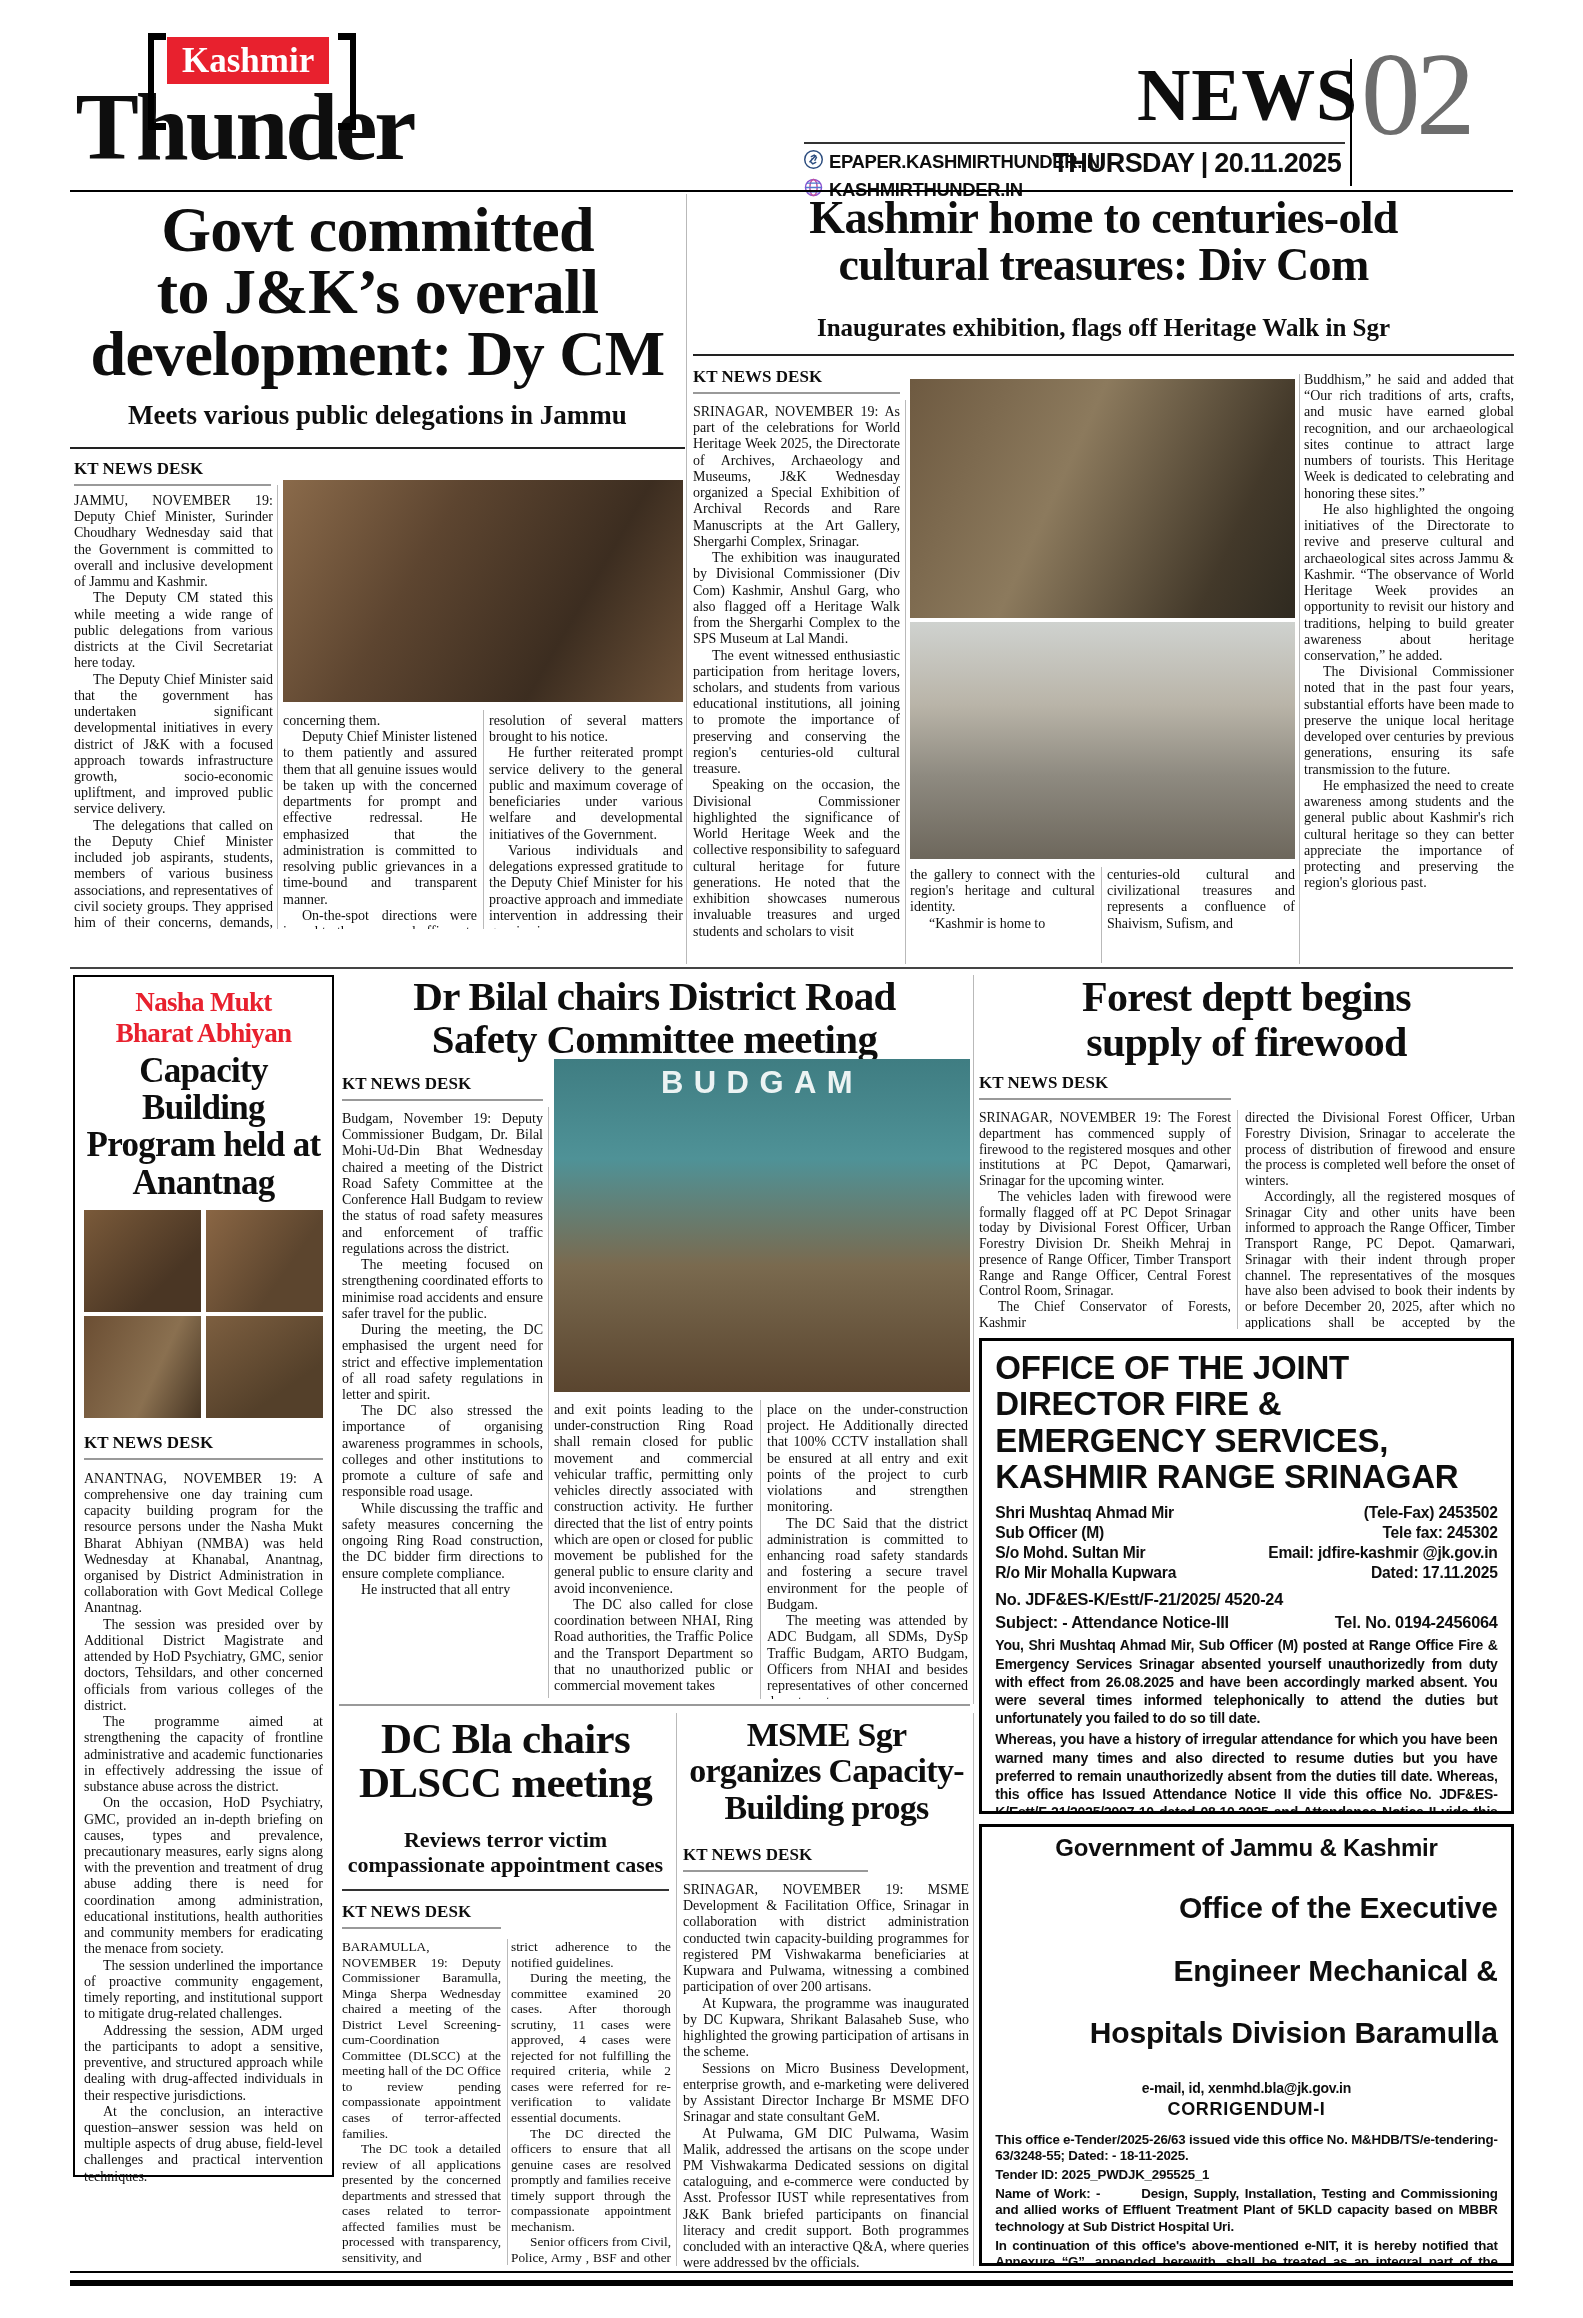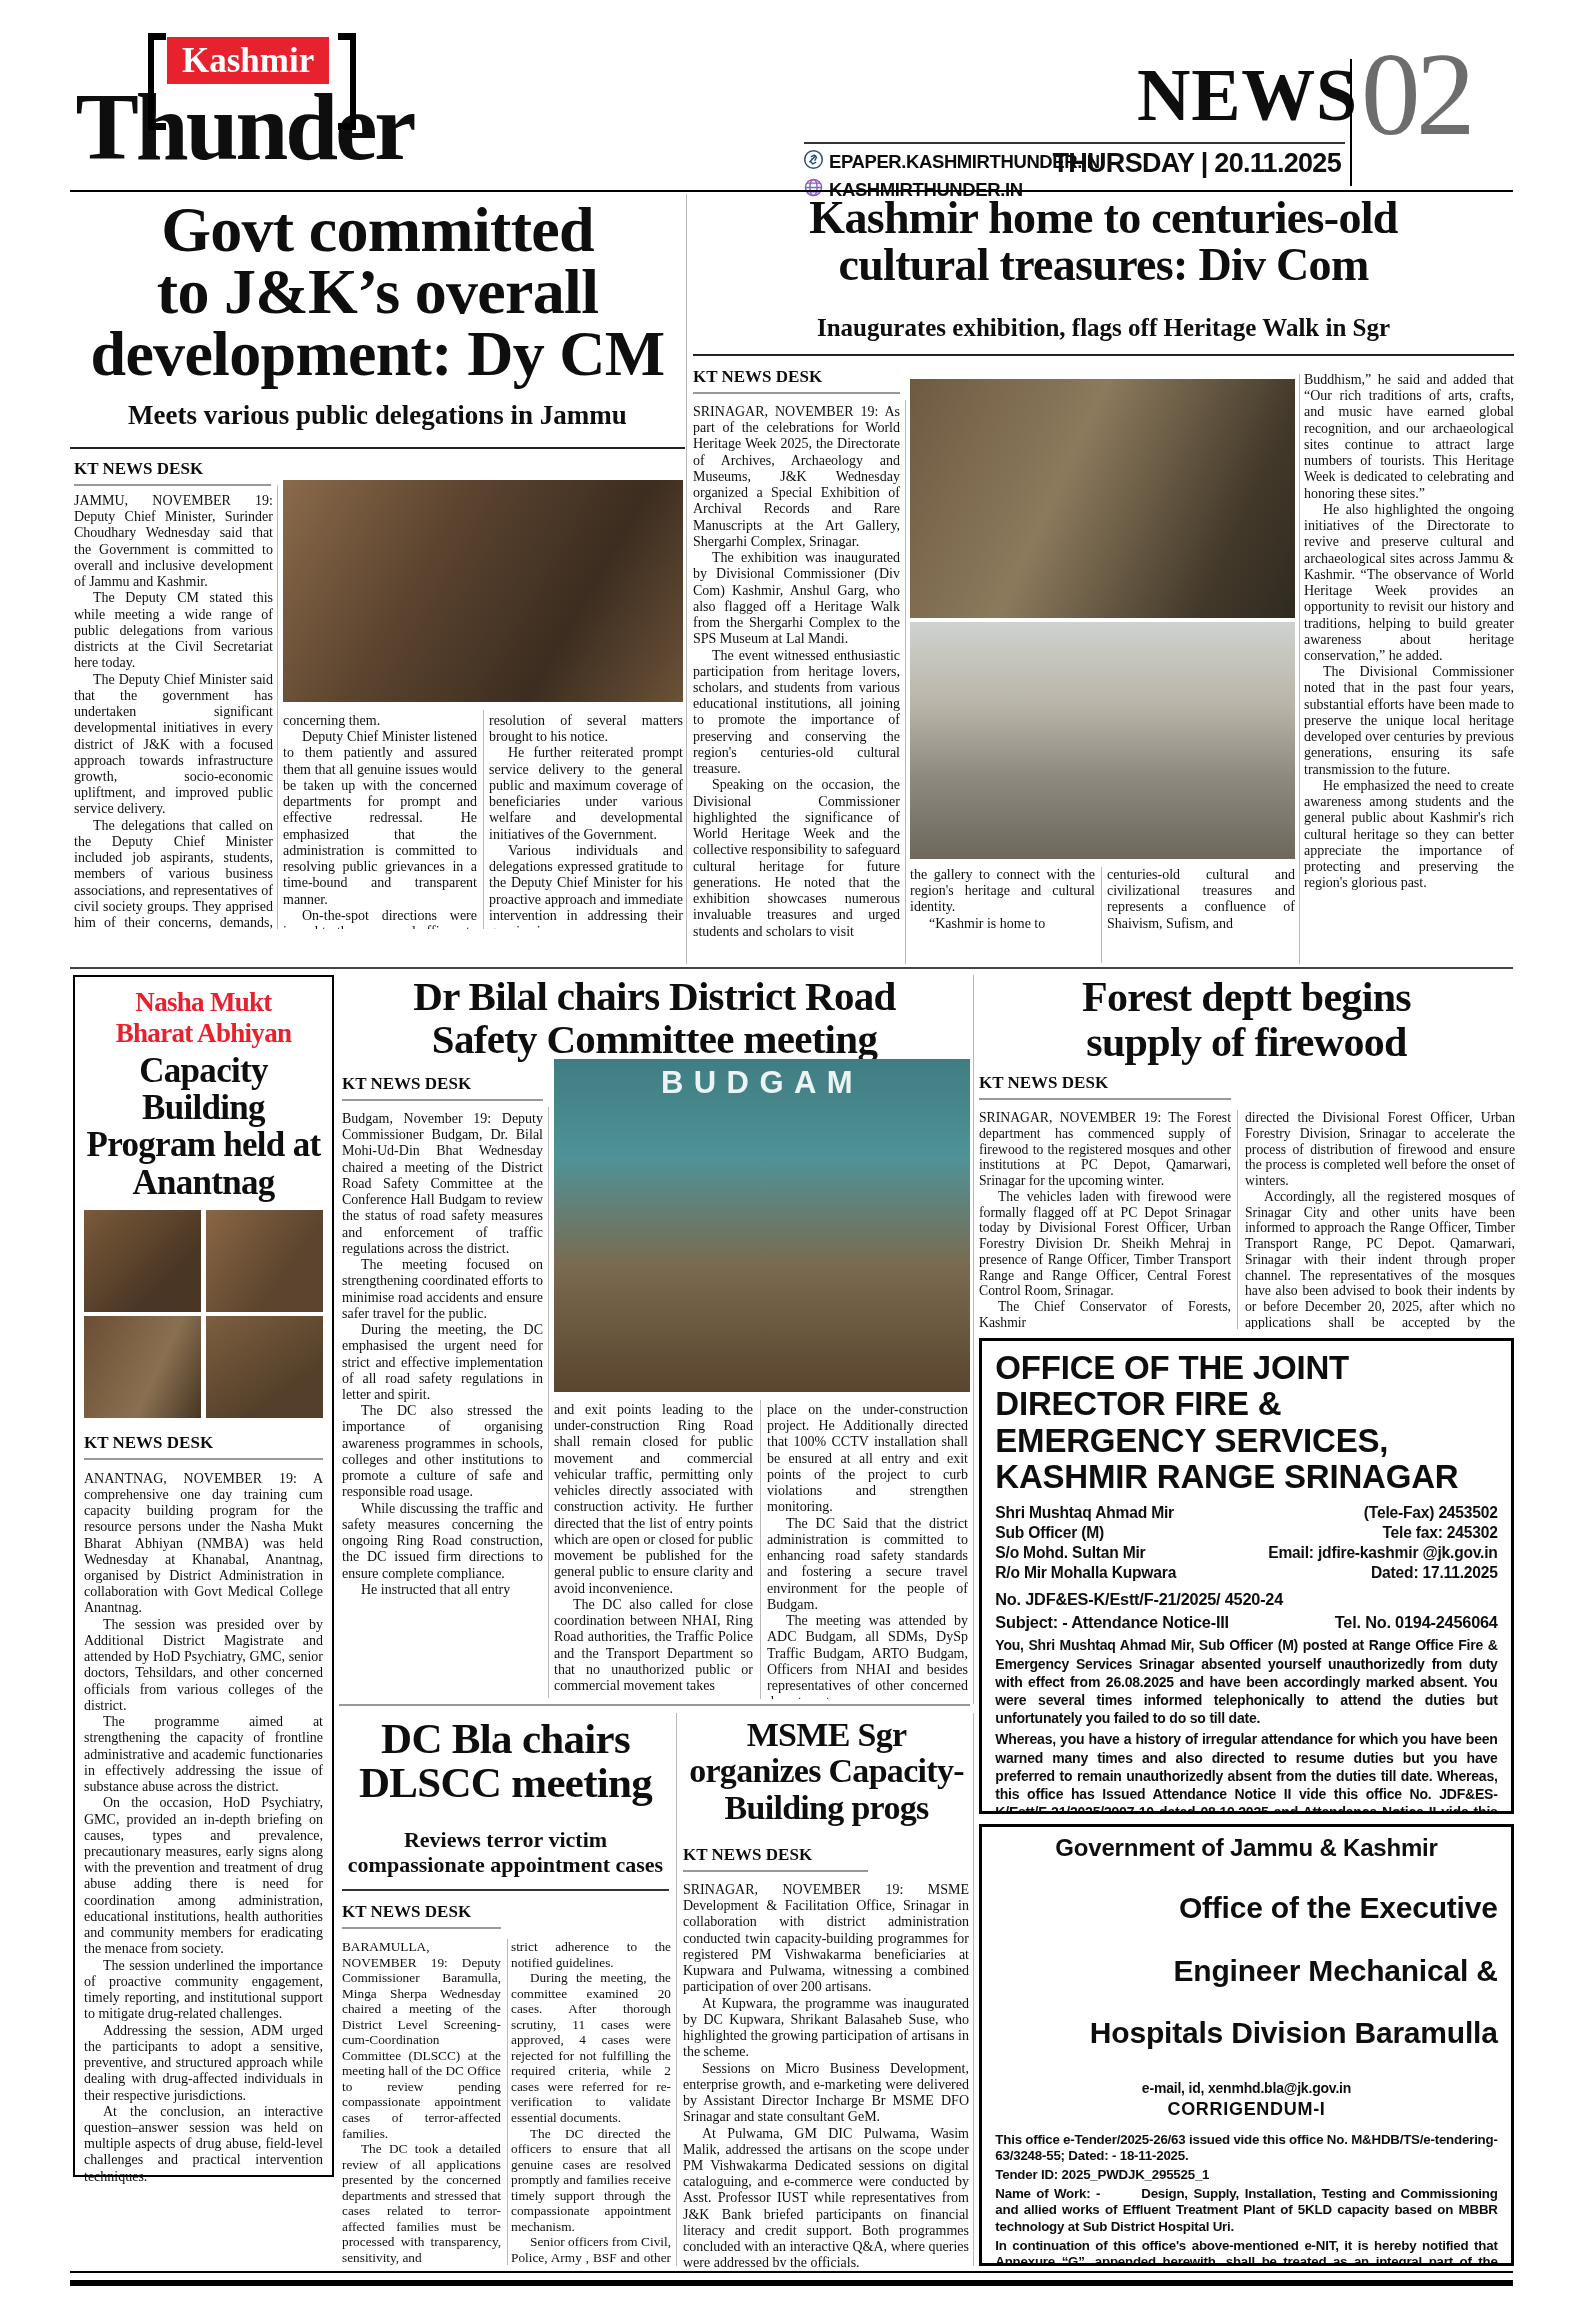--- a/index.html
+++ b/index.html
@@ -202,21 +202,21 @@
     </div>
   <div class="abs byline" style="left:342px;top:1074px;width:201px;">KT NEWS DESK</div>
   <div class="abs photo ph-budgam" style="left:554px;top:1059px;width:416px;height:333px;">
     <div class="watermark sans">BUDGAM</div>
   </div>
   <div class="abs col body-text" style="left:342px;top:1111px;width:201px;height:587px;">
       <p>Budgam, November 19: Deputy Commissioner Budgam, Dr. Bilal Mohi-Ud-Din Bhat Wednesday chaired a meeting of the District Road Safety Committee at the Conference Hall Budgam to review the status of road safety measures and enforcement of traffic regulations across the district.</p>
       <p>The meeting focused on strengthening coordinated efforts to minimise road accidents and ensure safer travel for the public.</p>
       <p>During the meeting, the DC emphasised the urgent need for strict and effective implementation of all road safety regulations in letter and spirit.</p>
       <p>The DC also stressed the importance of organising awareness programmes in schools, colleges and other institutions to promote a culture of safe and responsible road usage.</p>
-      <p>While discussing the traffic and safety measures concerning the ongoing Ring Road construction, the DC issued firm directions to ensure complete compliance.</p>
+      <p>While discussing the traffic and safety measures concerning the ongoing Ring Road construction, the DC bidder firm directions to ensure complete compliance.</p>
       <p>He instructed that all entry</p>
     </div>
   <div class="abs col body-text" style="left:554px;top:1402px;width:199px;height:297px;">
       <p>and exit points leading to the under-construction Ring Road shall remain closed for public movement and commercial vehicular traffic, permitting only vehicles directly associated with construction activity. He further directed that the list of entry points which are open or closed for public movement be published for the general public to ensure clarity and avoid inconvenience.</p>
       <p>The DC  also called for close coordination between NHAI, Ring Road authorities, the Traffic Police and the Transport Department so that no unauthorized public or commercial movement takes</p>
     </div>
   <div class="abs col body-text" style="left:767px;top:1402px;width:201px;height:297px;">
       <p>place on the under-construction project. He Additionally directed that 100% CCTV installation shall be ensured at all entry and exit points of the project to curb violations and strengthen monitoring.</p>
       <p>The DC Said that the district administration is committed to enhancing road safety standards and fostering a secure travel environment for the people of Budgam.</p>
       <p>The meeting was attended by ADC Budgam, all SDMs, DySp Traffic Budgam, ARTO Budgam, Officers from NHAI and besides representatives of other concerned departments.</p>

